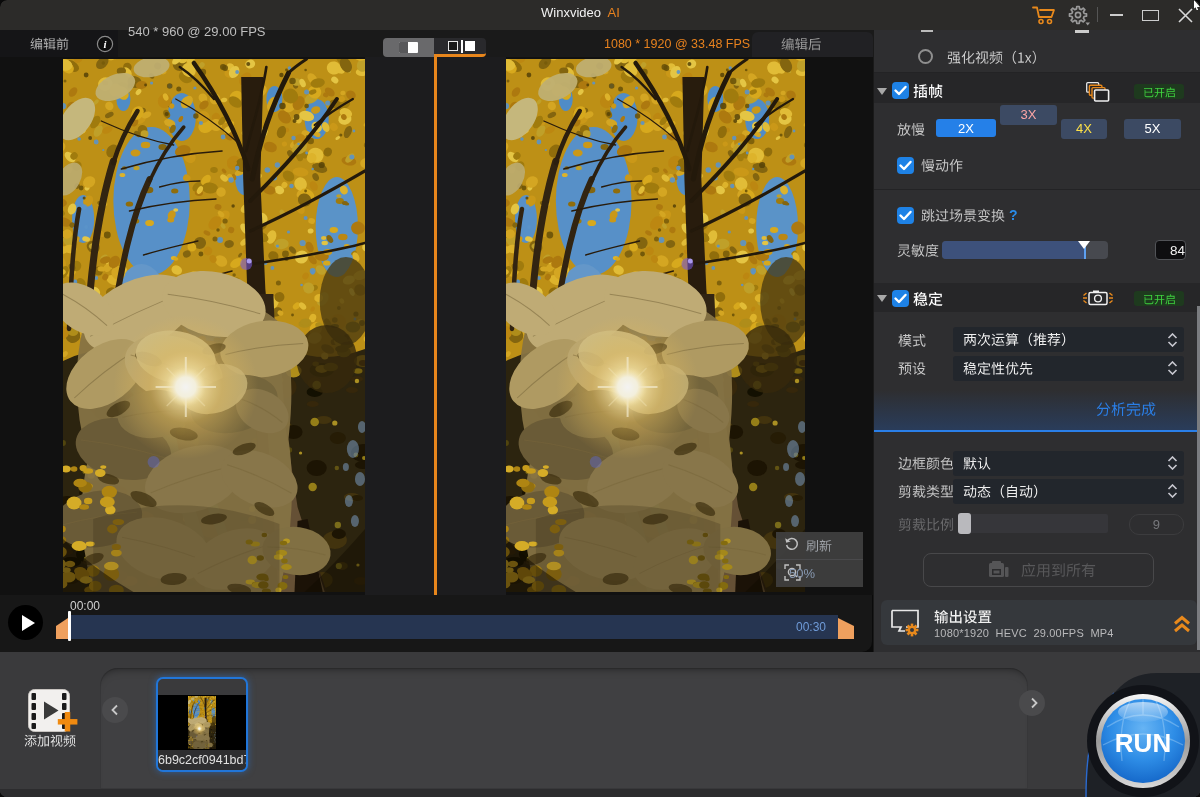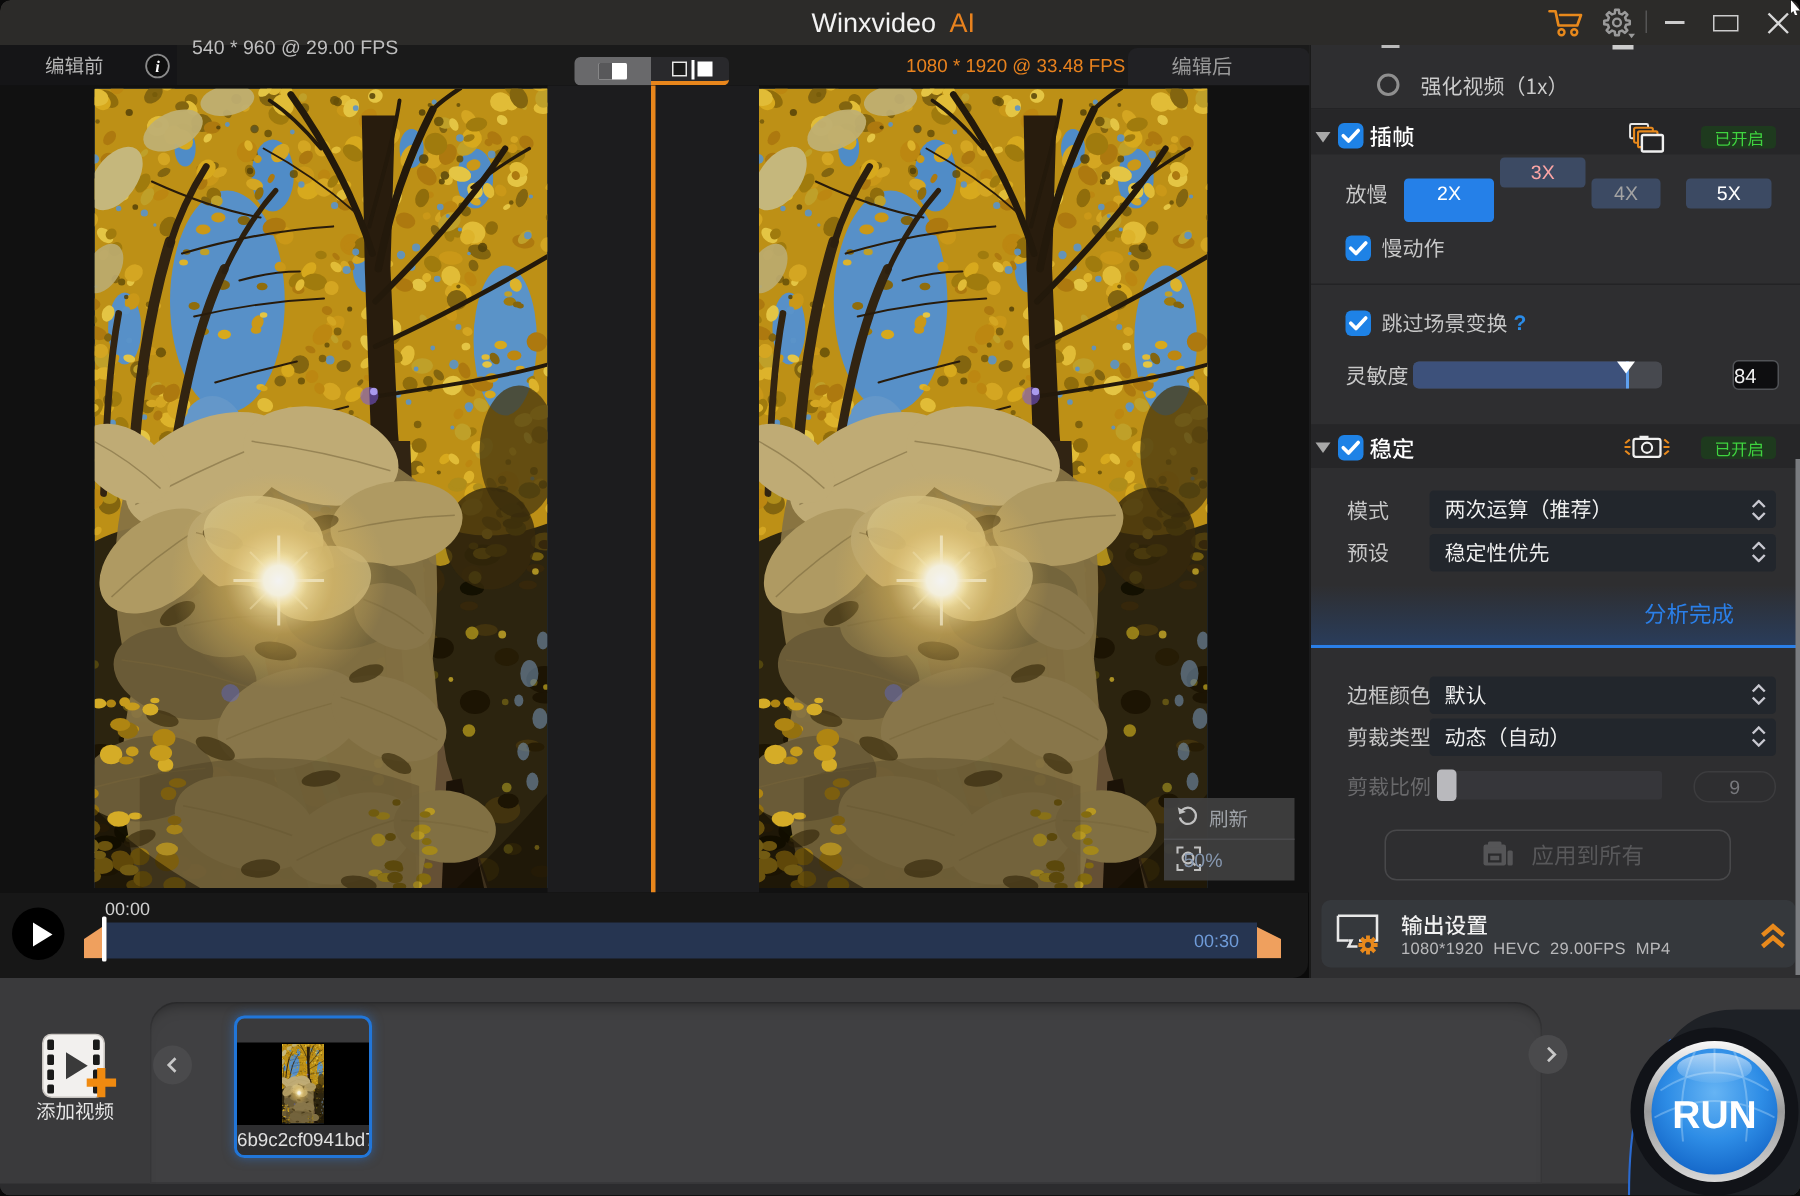--- a/index.html
+++ b/index.html
@@ -924,21 +924,21 @@
           <rect width="300" height="533" fill="#140c00" opacity="0.05"></rect>
           <path d="M0 480 Q30 510 70 533 L0 533 Z" fill="#100a00" opacity="0.5"></path>
           <path d="M300 470 Q270 505 240 533 L300 533 Z" fill="#100a00" opacity="0.45"></path>
           <circle cx="182" cy="205" r="6" fill="#7a5ae0" opacity="0.55"></circle>
           <circle cx="185" cy="202" r="2.5" fill="#b4a4fa" opacity="0.9"></circle>
           <circle cx="90" cy="403" r="6" fill="#5a6ae0" opacity="0.4"></circle>
         </symbol>
       </defs>
     </svg>
 <div class="abs" style="left:0;top:0;width:1200px;height:30px;background:#2c2b29;border-radius:7px 7px 0 0"></div>
-<div class="abs" style="left:541px;top:5px;font-size:18px;color:#f2f2f2">Winxvideo&nbsp; <span style="color:#e8821e">AI</span></div>
+<div class="abs" style="left:541px;top:5px;font-size:13px;color:#f2f2f2">Winxvideo&nbsp; <span style="color:#e8821e">AI</span></div>
 <svg class="abs" style="left:1032px;top:6px" width="24" height="19" viewBox="0 0 24 19">
 <path d="M1 1.5 H5 L7 11 H19.5 L22 4 H8" fill="none" stroke="#e8891c" stroke-width="1.8" stroke-linejoin="round" stroke-linecap="round"></path>
 <circle cx="9" cy="15.5" r="2" fill="none" stroke="#e8891c" stroke-width="1.6"></circle>
 <circle cx="17.5" cy="15.5" r="2" fill="none" stroke="#e8891c" stroke-width="1.6"></circle>
     </svg>
 <svg class="abs" style="left:1066px;top:4px" width="26" height="24" viewBox="0 0 24 24">
       <path d="M19.5 9.8 L19.5 12.2 L17.1 12.5 L16.4 14.3 L17.9 16.2 L16.2 17.9 L14.3 16.4 L12.5 17.1 L12.2 19.5 L9.8 19.5 L9.5 17.1 L7.7 16.4 L5.8 17.9 L4.1 16.2 L5.6 14.3 L4.9 12.5 L2.5 12.2 L2.5 9.8 L4.9 9.5 L5.6 7.7 L4.1 5.8 L5.8 4.1 L7.7 5.6 L9.5 4.9 L9.8 2.5 L12.2 2.5 L12.5 4.9 L14.3 5.6 L16.2 4.1 L17.9 5.8 L16.4 7.7 L17.1 9.5 Z" fill="none" stroke="#9a9a9a" stroke-width="1.7" stroke-linejoin="round"></path>
       <circle cx="11" cy="11" r="2.6" fill="none" stroke="#9a9a9a" stroke-width="1.6"></circle>
       <path d="M18.5 18.5 L23 18.5 L20.7 21.5 Z" fill="#9a9a9a"></path>
     </svg>
@@ -1022,23 +1022,23 @@
 <rect x="6" y="5.6" width="13" height="10.5" rx="1" fill="#232325" stroke="#e8891c" stroke-width="1.4"></rect>
 <rect x="8.6" y="8" width="14" height="11" rx="1" fill="#232325" stroke="#f0f0f0" stroke-width="1.6"></rect>
     </svg>
 <div class="abs" style="left:1134.0px;top:84.0px;width:50px;height:15px;background:#1e3a1e;border-radius:3px"></div>
     <svg style="position:absolute;left:1142.5px;top:85.0px;" width="35.0" height="14.3" viewBox="0 -11.55 35.00 14.30">
       <path fill="#3fd43f" d="M1 -8.6V-7.7H8.2V-4.8H2.4V-6.7H1.6V-1.1C1.6 0.2 2.2 0.6 3.9 0.6C4.4 0.6 7.6 0.6 8.1 0.6C9.9 0.6 10.3 -0 10.5 -2.1C10.2 -2.1 9.9 -2.2 9.6 -2.4C9.5 -0.6 9.3 -0.2 8.1 -0.2C7.3 -0.2 4.5 -0.2 3.9 -0.2C2.7 -0.2 2.4 -0.4 2.4 -1.1V-4H8.2V-3.5H9.1V-8.6Z M18.1 -7.7V-4.6H15.1V-5.1V-7.7ZM11.6 -4.6V-3.8H14.2C14 -2.3 13.5 -0.8 11.6 0.3C11.8 0.5 12.1 0.7 12.3 0.9C14.3 -0.4 14.9 -2.1 15 -3.8H18.1V0.9H19V-3.8H21.4V-4.6H19V-7.7H21.1V-8.5H12V-7.7H14.2V-5.1L14.2 -4.6Z M25 -3.4V0.8H25.8V0.1H30.9V0.8H31.8V-3.4ZM25.8 -0.6V-2.7H30.9V-0.6ZM26.8 -9C27 -8.6 27.3 -8.1 27.4 -7.7H23.7V-5C23.7 -3.4 23.6 -1.2 22.4 0.3C22.6 0.4 22.9 0.7 23.1 0.9C24.2 -0.6 24.5 -2.9 24.5 -4.6H31.6V-7.7H28L28.3 -7.8C28.2 -8.2 27.9 -8.8 27.6 -9.3ZM24.5 -6.9H30.7V-5.4H24.5Z"></path>
     </svg>
 <svg style="position:absolute;left:897.0px;top:120.3px;" width="30.0" height="18.2" viewBox="0 -14.70 30.00 18.20">
       <path fill="#c8c8c8" d="M2.9 -11.5C3.1 -10.9 3.5 -10.1 3.6 -9.6L4.6 -9.9C4.4 -10.4 4.1 -11.2 3.8 -11.8ZM0.6 -9.5V-8.5H2.3V-5.6C2.3 -3.6 2.1 -1.4 0.4 0.4C0.6 0.6 1 0.9 1.1 1.1C3 -0.9 3.3 -3.3 3.3 -5.6V-5.7H5.2C5.1 -1.8 5 -0.5 4.8 -0.2C4.7 0 4.5 0 4.3 0C4.1 0 3.6 0 3 -0C3.2 0.3 3.3 0.7 3.3 1C3.9 1 4.5 1 4.8 1C5.2 0.9 5.4 0.8 5.7 0.5C6 0 6.1 -1.6 6.2 -6.2C6.2 -6.3 6.2 -6.7 6.2 -6.7H3.3V-8.5H6.8V-9.5ZM8.8 -8.2H11.4C11.1 -6.4 10.7 -4.9 10 -3.6C9.4 -4.9 9 -6.4 8.7 -8ZM8.6 -11.8C8.1 -9.4 7.4 -7 6.2 -5.5C6.5 -5.3 6.9 -4.9 7 -4.7C7.4 -5.2 7.8 -5.8 8.1 -6.5C8.4 -5 8.8 -3.7 9.4 -2.6C8.6 -1.4 7.5 -0.4 6 0.2C6.2 0.4 6.6 0.9 6.7 1.1C8.1 0.4 9.1 -0.5 10 -1.6C10.7 -0.4 11.7 0.5 12.9 1.1C13 0.8 13.4 0.4 13.6 0.2C12.3 -0.4 11.4 -1.3 10.6 -2.5C11.5 -4 12.1 -5.9 12.4 -8.2H13.5V-9.1H9.1C9.3 -9.9 9.5 -10.8 9.6 -11.6Z M24.5 -6.3H26.1V-5H24.5ZM22.1 -6.3H23.6V-5H22.1ZM19.7 -6.3H21.3V-5H19.7ZM18.8 -7V-4.3H27V-7ZM20.6 -9.2H25.3V-8.3H20.6ZM20.6 -10.6H25.3V-9.8H20.6ZM19.6 -11.3V-7.7H26.3V-11.3ZM16.3 -11.8V1.1H17.3V-11.8ZM15.1 -9.1C15 -8 14.8 -6.4 14.4 -5.5L15.2 -5.2C15.5 -6.3 15.8 -7.9 15.8 -9ZM17.5 -9.3C17.8 -8.5 18.1 -7.5 18.1 -6.8L18.9 -7.2C18.8 -7.7 18.5 -8.8 18.3 -9.5ZM25.1 -2.7C24.6 -2.1 23.8 -1.6 23 -1.1C22.1 -1.6 21.4 -2.1 20.8 -2.7ZM18.6 -3.6V-2.7H19.6C20.2 -1.9 21 -1.2 21.9 -0.7C20.7 -0.2 19.4 0.1 18.1 0.2C18.3 0.4 18.5 0.9 18.6 1.1C20.1 0.9 21.6 0.5 22.9 -0.1C24.1 0.5 25.5 0.9 26.9 1.1C27.1 0.8 27.3 0.4 27.6 0.2C26.3 0 25.1 -0.3 24 -0.7C25.2 -1.3 26.1 -2.2 26.7 -3.2L26 -3.6L25.9 -3.6Z"></path>
     </svg>
-<div class="abs" style="left:936.0px;top:119px;width:60.0px;height:29px;background:#2580e8;border-radius:3px;color:#fff;font-size:13px;text-align:center;line-height:19.5px">2X</div>
+<div class="abs" style="left:936.0px;top:119px;width:60.0px;height:18px;background:#2580e8;border-radius:3px;color:#fff;font-size:13px;text-align:center;line-height:19.5px">2X</div>
 <div class="abs" style="left:1000.0px;top:105px;width:57.0px;height:20px;background:#3c4a63;border-radius:3px;color:#fca5a5;font-size:13px;text-align:center;line-height:19.5px">3X</div>
-<div class="abs" style="left:1061.0px;top:119px;width:46px;height:19.5px;background:#3c4a63;border-radius:3px;color:#a3a3a3;font-size:13px;text-align:center;line-height:19.5px">4X</div>
+<div class="abs" style="left:1061.0px;top:119px;width:46px;height:19.5px;background:#3c4a63;border-radius:3px;color:#fde047;font-size:13px;text-align:center;line-height:19.5px">4X</div>
 <div class="abs" style="left:1124.0px;top:119px;width:57.0px;height:19.5px;background:#3c4a63;border-radius:3px;color:#fff;font-size:13px;text-align:center;line-height:19.5px">5X</div>
 <div class="abs" style="left:897.0px;top:157.0px;width:17px;height:17px;background:#1e82e6;border-radius:4px"></div>
     <svg class="abs" style="left:897.0px;top:157.0px" width="17" height="17" viewBox="0 0 17 17">
       <path d="M3.5 8.5 L7 12 L13.5 5" fill="none" stroke="#fff" stroke-width="2.4" stroke-linecap="round" stroke-linejoin="round"></path>
     </svg>
 <svg style="position:absolute;left:921.0px;top:156.3px;" width="44.0" height="18.2" viewBox="0 -14.70 44.00 18.20">
       <path fill="#c8c8c8" d="M10.5 -6.3H12.1V-5H10.5ZM8.1 -6.3H9.6V-5H8.1ZM5.7 -6.3H7.3V-5H5.7ZM4.8 -7V-4.3H13V-7ZM6.6 -9.2H11.3V-8.3H6.6ZM6.6 -10.6H11.3V-9.8H6.6ZM5.6 -11.3V-7.7H12.3V-11.3ZM2.3 -11.8V1.1H3.3V-11.8ZM1.1 -9.1C1 -8 0.8 -6.4 0.4 -5.5L1.2 -5.2C1.5 -6.3 1.8 -7.9 1.8 -9ZM3.5 -9.3C3.8 -8.5 4.1 -7.5 4.1 -6.8L4.9 -7.2C4.8 -7.7 4.5 -8.8 4.3 -9.5ZM11.1 -2.7C10.6 -2.1 9.8 -1.6 9 -1.1C8.1 -1.6 7.4 -2.1 6.8 -2.7ZM4.6 -3.6V-2.7H5.6C6.2 -1.9 7 -1.2 7.9 -0.7C6.7 -0.2 5.4 0.1 4.1 0.2C4.3 0.4 4.5 0.9 4.6 1.1C6.1 0.9 7.6 0.5 8.9 -0.1C10.1 0.5 11.5 0.9 12.9 1.1C13.1 0.8 13.3 0.4 13.6 0.2C12.3 0 11.1 -0.3 10 -0.7C11.2 -1.3 12.1 -2.2 12.7 -3.2L12 -3.6L11.9 -3.6Z M15.2 -10.6V-9.7H20.7V-10.6ZM23.1 -11.5C23.1 -10.5 23.1 -9.5 23.1 -8.5H21.1V-7.5H23.1C22.9 -4.3 22.3 -1.4 20.4 0.4C20.7 0.5 21.1 0.9 21.2 1.1C23.3 -0.9 23.9 -4 24.1 -7.5H26.2C26 -2.5 25.8 -0.7 25.5 -0.3C25.3 -0.1 25.2 -0.1 24.9 -0.1C24.6 -0.1 23.9 -0.1 23.1 -0.1C23.3 0.2 23.4 0.6 23.4 0.9C24.2 1 24.9 1 25.4 0.9C25.8 0.9 26.1 0.7 26.4 0.4C26.9 -0.2 27 -2.2 27.2 -8C27.2 -8.1 27.2 -8.5 27.2 -8.5H24.1C24.2 -9.5 24.2 -10.5 24.2 -11.5ZM15.2 -0.6 15.3 -0.6V-0.6C15.6 -0.8 16.1 -1 20 -1.8L20.2 -0.9L21.2 -1.2C20.9 -2.2 20.3 -3.9 19.7 -5.1L18.9 -4.9C19.2 -4.2 19.4 -3.4 19.7 -2.7L16.4 -2C16.9 -3.3 17.4 -4.8 17.8 -6.3H20.9V-7.3H14.8V-6.3H16.7C16.3 -4.7 15.8 -3 15.6 -2.6C15.3 -2 15.1 -1.7 14.9 -1.6C15 -1.3 15.2 -0.8 15.2 -0.6Z M35.4 -11.6C34.7 -9.5 33.5 -7.5 32.3 -6.2C32.5 -6 32.9 -5.7 33.1 -5.5C33.8 -6.3 34.5 -7.3 35.1 -8.4H36V1.1H37.1V-2.3H41.3V-3.3H37.1V-5.4H41.1V-6.4H37.1V-8.4H41.5V-9.4H35.6C35.9 -10 36.1 -10.7 36.4 -11.3ZM32 -11.7C31.2 -9.6 29.9 -7.5 28.5 -6.1C28.7 -5.9 29 -5.3 29.1 -5.1C29.6 -5.6 30.1 -6.1 30.5 -6.7V1.1H31.6V-8.4C32.1 -9.3 32.6 -10.4 33 -11.4Z"></path>
     </svg>
 <div class="abs" style="left:874px;top:188.5px;width:326px;height:1px;background:#232325"></div>
 <div class="abs" style="left:897.0px;top:207.0px;width:17px;height:17px;background:#1e82e6;border-radius:4px"></div>
@@ -1049,21 +1049,21 @@
       <path fill="#c8c8c8" d="M2.1 -10.2H4.4V-7.7H2.1ZM5.5 -9.5C6 -8.6 6.5 -7.4 6.7 -6.5L7.6 -6.9C7.4 -7.7 6.9 -9 6.3 -9.9ZM0.5 -0.7 0.7 0.3C2.1 -0.1 3.9 -0.6 5.7 -1.1L5.5 -2L3.8 -1.5V-4.1H5.3V-5H3.8V-6.8H5.3V-11H1.2V-6.8H2.9V-1.3L2 -1.1V-5.7H1.2V-0.9ZM12.4 -10C12 -9 11.3 -7.7 10.8 -6.8L11.6 -6.4C12.1 -7.2 12.8 -8.5 13.3 -9.5ZM9.8 -11.8V-0.7C9.8 0.6 10.1 0.9 11 0.9C11.2 0.9 12.2 0.9 12.4 0.9C13.2 0.9 13.5 0.3 13.6 -1.2C13.3 -1.3 12.9 -1.5 12.7 -1.7C12.6 -0.4 12.6 -0.1 12.3 -0.1C12.1 -0.1 11.3 -0.1 11.2 -0.1C10.9 -0.1 10.8 -0.1 10.8 -0.7V-4.4C11.6 -3.8 12.4 -3 12.9 -2.5L13.6 -3.2C13 -3.8 11.9 -4.8 11 -5.5L10.8 -5.2V-11.8ZM7.6 -11.8V-5.8L7.6 -4.9C6.7 -4.3 5.7 -3.7 5 -3.3L5.6 -2.4L7.6 -3.9C7.4 -2.2 6.8 -0.5 4.9 0.4C5.2 0.6 5.5 0.9 5.6 1.1C8.4 -0.4 8.6 -3.3 8.6 -5.8V-11.8Z M15.1 -10.8C15.9 -10.1 16.8 -9.1 17.2 -8.4L18.1 -9C17.6 -9.7 16.7 -10.7 15.9 -11.4ZM19.3 -6.7C20 -5.8 20.9 -4.6 21.3 -3.9L22.2 -4.4C21.8 -5.1 20.9 -6.3 20.2 -7.1ZM17.7 -6.5H14.7V-5.5H16.6V-1.9C16 -1.6 15.3 -1 14.5 -0.2L15.2 0.8C16 -0.2 16.6 -1 17.1 -1C17.4 -1 17.9 -0.5 18.5 -0.2C19.4 0.5 20.6 0.6 22.4 0.6C23.7 0.6 26.2 0.5 27.2 0.5C27.2 0.2 27.4 -0.4 27.5 -0.7C26.1 -0.5 24 -0.4 22.4 -0.4C20.8 -0.4 19.6 -0.5 18.7 -1.1C18.2 -1.3 17.9 -1.6 17.7 -1.8ZM24.1 -11.7V-9.2H18.6V-8.2H24.1V-2.7C24.1 -2.4 24 -2.4 23.7 -2.4C23.4 -2.3 22.4 -2.3 21.4 -2.4C21.6 -2.1 21.7 -1.6 21.8 -1.3C23.1 -1.3 24 -1.3 24.5 -1.5C25 -1.7 25.1 -2 25.1 -2.7V-8.2H27.1V-9.2H25.1V-11.7Z M33.8 -6.1C33.9 -6.2 34.3 -6.2 35 -6.2H36C35.4 -4.7 34.4 -3.4 33.1 -2.6L32.9 -3.4L31.4 -2.8V-7.4H33V-8.3H31.4V-11.6H30.4V-8.3H28.7V-7.4H30.4V-2.5C29.7 -2.2 29 -2 28.5 -1.8L28.9 -0.7C30.1 -1.2 31.6 -1.8 33.1 -2.4L33.1 -2.6C33.3 -2.4 33.7 -2.1 33.8 -2C35.2 -3 36.3 -4.4 37 -6.2H38.1C37.3 -3.2 35.7 -0.9 33.3 0.5C33.5 0.6 34 0.9 34.1 1.1C36.5 -0.5 38.1 -3 39.1 -6.2H40.1C39.8 -2.1 39.5 -0.5 39.2 -0.1C39 0 38.9 0.1 38.7 0.1C38.4 0.1 37.9 0.1 37.3 0C37.5 0.3 37.6 0.7 37.6 1C38.2 1 38.8 1 39.1 1C39.5 1 39.8 0.8 40.1 0.5C40.5 -0.1 40.8 -1.8 41.1 -6.7C41.1 -6.9 41.2 -7.2 41.2 -7.2H35.5C36.9 -8.1 38.4 -9.3 39.9 -10.6L39.1 -11.2L38.9 -11.1H33.2V-10.1H37.8C36.5 -9 35.2 -8.1 34.7 -7.8C34.2 -7.4 33.7 -7.1 33.3 -7.1C33.4 -6.8 33.7 -6.3 33.8 -6.1Z M45.4 -9H52.6V-8.1H45.4ZM45.4 -10.5H52.6V-9.7H45.4ZM45.7 -4.1H52.3V-2.7H45.7ZM50.7 -0.9C52 -0.4 53.6 0.4 54.4 0.9L55.1 0.2C54.3 -0.3 52.7 -1.1 51.4 -1.5ZM46.1 -1.6C45.2 -0.9 43.8 -0.3 42.6 0.1C42.9 0.3 43.2 0.7 43.4 0.9C44.6 0.4 46.1 -0.4 47 -1.2ZM48.1 -7.1C48.2 -6.9 48.3 -6.7 48.5 -6.5H42.8V-5.6H55.2V-6.5H49.6C49.5 -6.7 49.3 -7.1 49 -7.3H53.6V-11.3H44.4V-7.3H48.8ZM44.7 -4.8V-2H48.5V0.1C48.5 0.2 48.4 0.3 48.2 0.3C48 0.3 47.3 0.3 46.6 0.3C46.8 0.5 46.9 0.9 46.9 1.1C47.9 1.1 48.6 1.1 49 1C49.4 0.9 49.5 0.6 49.5 0.1V-2H53.4V-4.8Z M59.1 -8.8C58.7 -7.8 58 -6.8 57.2 -6.1C57.5 -6 57.9 -5.7 58.1 -5.6C58.8 -6.3 59.6 -7.4 60.1 -8.6ZM65.7 -8.3C66.5 -7.5 67.5 -6.3 68.1 -5.5L68.9 -6.1C68.4 -6.8 67.4 -7.9 66.5 -8.7ZM62 -11.6C62.3 -11.2 62.6 -10.7 62.8 -10.3H57V-9.4H60.9V-5.1H61.9V-9.4H64.1V-5.2H65.1V-9.4H69V-10.3H63.9C63.8 -10.8 63.4 -11.4 63.1 -11.9ZM57.9 -4.7V-3.8H59C59.7 -2.7 60.7 -1.8 61.9 -1.1C60.4 -0.4 58.6 -0 56.7 0.2C56.9 0.4 57.2 0.9 57.2 1.1C59.3 0.8 61.2 0.3 63 -0.5C64.6 0.3 66.6 0.9 68.8 1.1C68.9 0.9 69.2 0.5 69.4 0.2C67.4 0 65.6 -0.4 64.1 -1C65.5 -1.9 66.7 -2.9 67.5 -4.3L66.8 -4.8L66.7 -4.7ZM60.1 -3.8H65.9C65.2 -2.9 64.2 -2.1 63 -1.5C61.8 -2.1 60.9 -2.9 60.1 -3.8Z M72.3 -11.7V-8.9H70.7V-8H72.3V-4.8C71.6 -4.6 71 -4.5 70.5 -4.3L70.8 -3.3L72.3 -3.8V-0.2C72.3 0 72.2 0.1 72.1 0.1C71.9 0.1 71.4 0.1 70.9 0.1C71 0.4 71.2 0.8 71.2 1.1C72 1.1 72.5 1.1 72.9 0.9C73.2 0.7 73.3 0.4 73.3 -0.2V-4.1L74.8 -4.6L74.7 -5.6L73.3 -5.2V-8H74.6V-8.9H73.3V-11.7ZM77.5 -9.6H80.4C80.1 -9.2 79.7 -8.6 79.3 -8.2H76.4C76.8 -8.7 77.2 -9.2 77.5 -9.6ZM74.7 -4V-3.1H78C77.5 -1.9 76.3 -0.7 73.9 0.4C74.1 0.6 74.5 0.9 74.6 1.1C77 0 78.2 -1.3 78.9 -2.6C79.8 -1 81.2 0.4 82.9 1.1C83 0.8 83.3 0.4 83.6 0.2C81.9 -0.4 80.4 -1.6 79.6 -3.1H83.3V-4H82.3V-8.2H80.5C81 -8.8 81.6 -9.5 81.9 -10.1L81.2 -10.6L81.1 -10.5H78C78.2 -10.9 78.4 -11.2 78.6 -11.6L77.5 -11.8C77 -10.6 76.1 -9.1 74.7 -8C74.9 -7.9 75.3 -7.5 75.4 -7.3L75.7 -7.5V-4ZM76.7 -4V-7.4H78.6V-5.9C78.6 -5.3 78.5 -4.7 78.4 -4ZM81.3 -4H79.4C79.5 -4.7 79.6 -5.3 79.6 -5.9V-7.4H81.3Z"></path>
     </svg>
 <div class="abs" style="left:1009px;top:207px;font-size:14px;font-weight:bold;color:#2a8ce8">?</div>
 <svg style="position:absolute;left:897.0px;top:241.3px;" width="44.0" height="18.2" viewBox="0 -14.70 44.00 18.20">
       <path fill="#c8c8c8" d="M2.9 -5C2.6 -4.2 2.1 -3.1 1.5 -2.5L2.4 -2C3 -2.7 3.5 -3.8 3.8 -4.6ZM11.1 -5C10.8 -4.2 10.2 -3.1 9.7 -2.4L10.5 -2C11 -2.6 11.6 -3.6 12 -4.5ZM6.5 -5.8C6.2 -2.6 5.5 -0.6 0.6 0.3C0.8 0.5 1 0.9 1.1 1.2C4.6 0.5 6.2 -0.7 6.9 -2.6C8.1 -0.5 10 0.6 12.9 1.1C13 0.8 13.3 0.4 13.5 0.1C10.3 -0.3 8.2 -1.5 7.3 -3.8C7.5 -4.4 7.6 -5.1 7.6 -5.8ZM1.9 -11.2V-10.2H10.7V-9H2.5V-8.2H10.7V-7H1.9V-6.1H11.7V-11.2Z M17.2 -6.7C17.6 -6.2 18.1 -5.5 18.3 -5.1L18.9 -5.4C18.8 -5.9 18.3 -6.6 17.8 -7ZM16.3 -11.8C15.9 -10.2 15.2 -8.6 14.4 -7.5C14.6 -7.4 15 -7.1 15.2 -6.9C15.4 -7.2 15.6 -7.4 15.8 -7.7C15.7 -6.9 15.6 -6 15.6 -5.1H14.5V-4.2H15.5C15.4 -3 15.2 -1.9 15.1 -1.1H19.4C19.3 -0.5 19.2 -0.2 19.1 -0.1C19 0.1 18.9 0.1 18.7 0.1C18.4 0.1 17.9 0.1 17.3 0.1C17.4 0.3 17.5 0.7 17.6 1C18.1 1 18.7 1.1 19.1 1C19.5 1 19.8 0.8 20 0.5C20.2 0.3 20.3 -0.2 20.4 -1.1H21.6V-2H20.5C20.5 -2.6 20.6 -3.3 20.6 -4.2H21.7V-5.1H20.6L20.7 -7.5C20.7 -7.6 20.7 -8 20.7 -8H15.9C16.1 -8.4 16.3 -8.8 16.5 -9.2H21.5V-10.2H16.9C17 -10.6 17.2 -11.1 17.3 -11.6ZM17 -3.7C17.5 -3.2 18 -2.5 18.2 -2H16.2L16.4 -4.2H19.7C19.6 -3.3 19.6 -2.6 19.5 -2H18.2L18.9 -2.3C18.7 -2.8 18.2 -3.6 17.7 -4ZM19.7 -5.1H16.5L16.7 -7.1H19.8ZM23 -8.1H25.6C25.3 -6.3 24.9 -4.8 24.3 -3.5C23.7 -4.8 23.3 -6.4 23 -8.1ZM22.9 -11.8C22.6 -9.5 21.9 -7.3 20.9 -5.8C21.1 -5.7 21.5 -5.3 21.7 -5.2C21.9 -5.5 22.2 -6 22.4 -6.5C22.7 -5 23.2 -3.6 23.8 -2.4C23 -1.3 22.1 -0.4 20.8 0.3C21 0.5 21.4 0.9 21.5 1.1C22.7 0.4 23.6 -0.4 24.3 -1.5C24.9 -0.4 25.8 0.5 26.8 1.1C27 0.9 27.3 0.5 27.5 0.3C26.4 -0.3 25.6 -1.3 24.9 -2.4C25.7 -4 26.2 -5.8 26.6 -8.1H27.4V-9.1H23.3C23.6 -9.9 23.8 -10.7 23.9 -11.6Z M33.4 -9V-7.8H31.1V-6.9H33.4V-4.6H38.9V-6.9H41.1V-7.8H38.9V-9H37.8V-7.8H34.4V-9ZM37.8 -6.9V-5.4H34.4V-6.9ZM38.6 -2.8C38 -2.1 37.1 -1.5 36.1 -1.1C35.1 -1.6 34.3 -2.1 33.7 -2.8ZM31.3 -3.7V-2.8H33.2L32.7 -2.6C33.3 -1.9 34 -1.2 35 -0.7C33.6 -0.2 32.2 0 30.7 0.1C30.8 0.4 31 0.8 31.1 1C32.9 0.8 34.6 0.5 36.1 -0.1C37.5 0.5 39.1 0.9 40.9 1.1C41 0.9 41.2 0.4 41.5 0.2C39.9 0.1 38.5 -0.2 37.2 -0.6C38.5 -1.3 39.5 -2.2 40.1 -3.4L39.5 -3.8L39.3 -3.7ZM34.6 -11.6C34.8 -11.2 35 -10.8 35.2 -10.4H29.8V-6.6C29.8 -4.5 29.7 -1.5 28.5 0.6C28.8 0.7 29.2 1 29.5 1.1C30.6 -1.1 30.8 -4.3 30.8 -6.6V-9.4H41.3V-10.4H36.4C36.2 -10.8 35.9 -11.4 35.7 -11.8Z"></path>
     </svg>
 <div class="abs" style="left:942px;top:240.5px;width:166px;height:18.5px;background:#47494f;border-radius:4px"></div>
 <div class="abs" style="left:942px;top:240.5px;width:143px;height:18.5px;background:#3d517b;border-radius:4px 0 0 4px"></div>
 <div class="abs" style="left:1083.5px;top:240.5px;width:2px;height:18.5px;background:#5ea0f0"></div>
 <div class="abs" style="left:1078px;top:240.5px;width:0;height:0;border-left:6.5px solid transparent;border-right:6.5px solid transparent;border-top:8px solid #fff"></div>
-<div class="abs" style="left:1155px;top:239.5px;width:31px;height:20px;background:#0e0e10;border:1px solid #515357;border-radius:4px;color:#f2f2f2;font-size:13.5px;text-align:left;line-height:19px">84</div>
+<div class="abs" style="left:1155px;top:239.5px;width:31px;height:20px;background:#0e0e10;border:1px solid #515357;border-radius:4px;color:#f2f2f2;font-size:13.5px;text-align:right;line-height:19px">84</div>
 <div class="abs" style="left:874px;top:282.5px;width:326px;height:1px;background:#232325"></div>
 <div class="abs" style="left:874px;top:283px;width:326px;height:29px;background:#262628"></div>
 <div class="abs" style="left:876.5px;top:294.5px;width:0;height:0;border-left:5.5px solid transparent;border-right:5.5px solid transparent;border-top:7px solid #a8a8a8"></div>
 <div class="abs" style="left:892.0px;top:290.0px;width:17px;height:17px;background:#1e82e6;border-radius:4px"></div>
     <svg class="abs" style="left:892.0px;top:290.0px" width="17" height="17" viewBox="0 0 17 17">
       <path d="M3.5 8.5 L7 12 L13.5 5" fill="none" stroke="#fff" stroke-width="2.4" stroke-linecap="round" stroke-linejoin="round"></path>
     </svg>
 <svg style="position:absolute;left:913.0px;top:289.2px;" width="32.0" height="19.5" viewBox="0 -15.75 32.00 19.50">
       <path fill="#ffffff" d="M7.3 -2.8V-0.5C7.3 0.7 7.6 1 9 1C9.3 1 10.7 1 11 1C12.1 1 12.5 0.6 12.6 -1.1C12.3 -1.2 11.7 -1.3 11.5 -1.5C11.4 -0.3 11.4 -0.1 10.9 -0.1C10.6 -0.1 9.4 -0.1 9.2 -0.1C8.7 -0.1 8.6 -0.1 8.6 -0.5V-2.8ZM8.8 -3.1C9.4 -2.5 10 -1.8 10.3 -1.3L11.3 -1.9C11 -2.4 10.4 -3.1 9.8 -3.7ZM12.1 -2.6C12.6 -1.6 13.1 -0.4 13.3 0.4L14.5 -0C14.3 -0.8 13.7 -2 13.2 -2.9ZM5.9 -2.9C5.6 -2 5.1 -0.8 4.6 -0L5.7 0.6C6.2 -0.2 6.7 -1.5 7 -2.4ZM7.9 -12.8C7.4 -11.6 6.5 -10.3 5.1 -9.3C5.4 -9.2 5.7 -8.7 5.9 -8.4L6.3 -8.7V-8.1H12.1V-7.1H6.5V-6H12.1V-4.9H6.1V-3.8H13.4V-9.3H11.5C12 -9.9 12.4 -10.5 12.7 -11.1L11.8 -11.7L11.6 -11.6H8.8C9 -11.9 9.1 -12.2 9.2 -12.5ZM6.9 -9.3C7.4 -9.7 7.7 -10.1 8.1 -10.5H10.9C10.7 -10.1 10.4 -9.7 10.1 -9.3ZM4.9 -12.6C3.9 -12.1 2.3 -11.7 0.9 -11.4C1 -11.1 1.2 -10.6 1.3 -10.3C1.8 -10.3 2.3 -10.4 2.8 -10.6V-8.4H0.8V-7.1H2.6C2.1 -5.5 1.2 -3.7 0.4 -2.6C0.7 -2.2 1 -1.6 1.1 -1.2C1.7 -2.1 2.3 -3.3 2.8 -4.6V1.3H4.1V-5.1C4.5 -4.4 4.9 -3.8 5 -3.3L5.9 -4.5C5.6 -4.9 4.6 -6.3 4.1 -6.8V-7.1H5.7V-8.4H4.1V-10.9C4.7 -11 5.3 -11.2 5.8 -11.4Z M18.2 -5.7C17.9 -3 17.1 -0.9 15.5 0.3C15.8 0.6 16.4 1.1 16.6 1.3C17.6 0.5 18.3 -0.6 18.8 -1.9C20.1 0.5 22.3 1 25.3 1H28.9C29 0.6 29.2 -0.1 29.5 -0.4C28.6 -0.4 26.1 -0.4 25.4 -0.4C24.6 -0.4 23.9 -0.4 23.2 -0.5V-3.2H27.6V-4.5H23.2V-6.7H26.8V-8H18.2V-6.7H21.8V-0.9C20.7 -1.4 19.8 -2.2 19.3 -3.6C19.5 -4.2 19.6 -4.9 19.7 -5.5ZM21.3 -12.4C21.5 -12 21.7 -11.5 21.9 -11H16.2V-7.5H17.6V-9.7H27.4V-7.5H28.8V-11H23.5C23.4 -11.5 23 -12.3 22.7 -12.8Z"></path>
     </svg>

